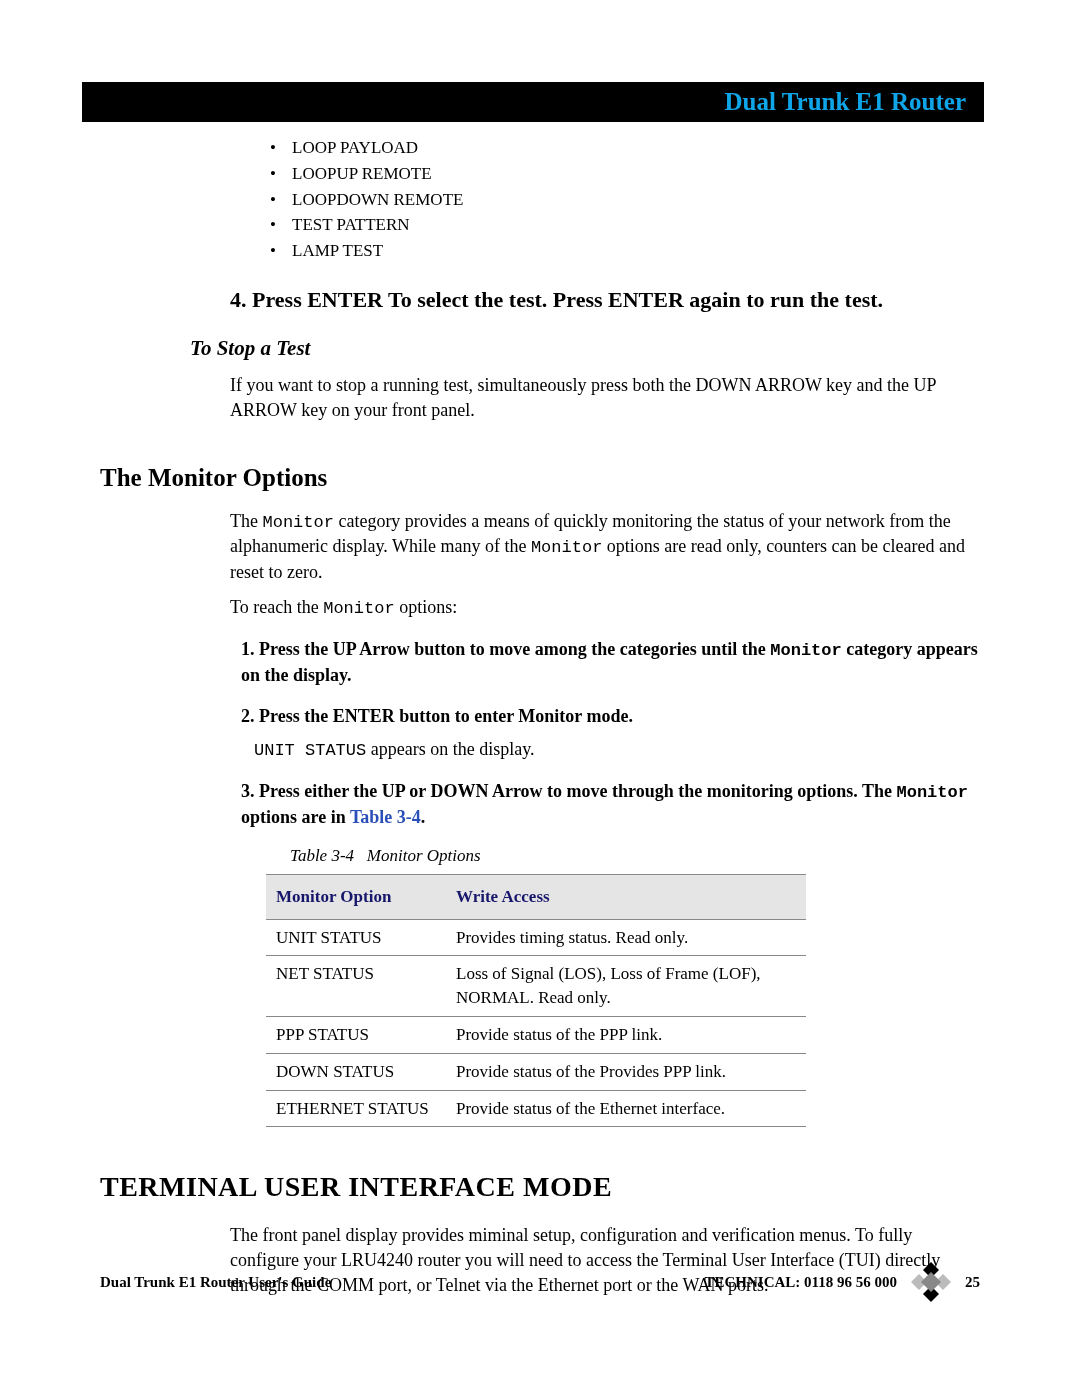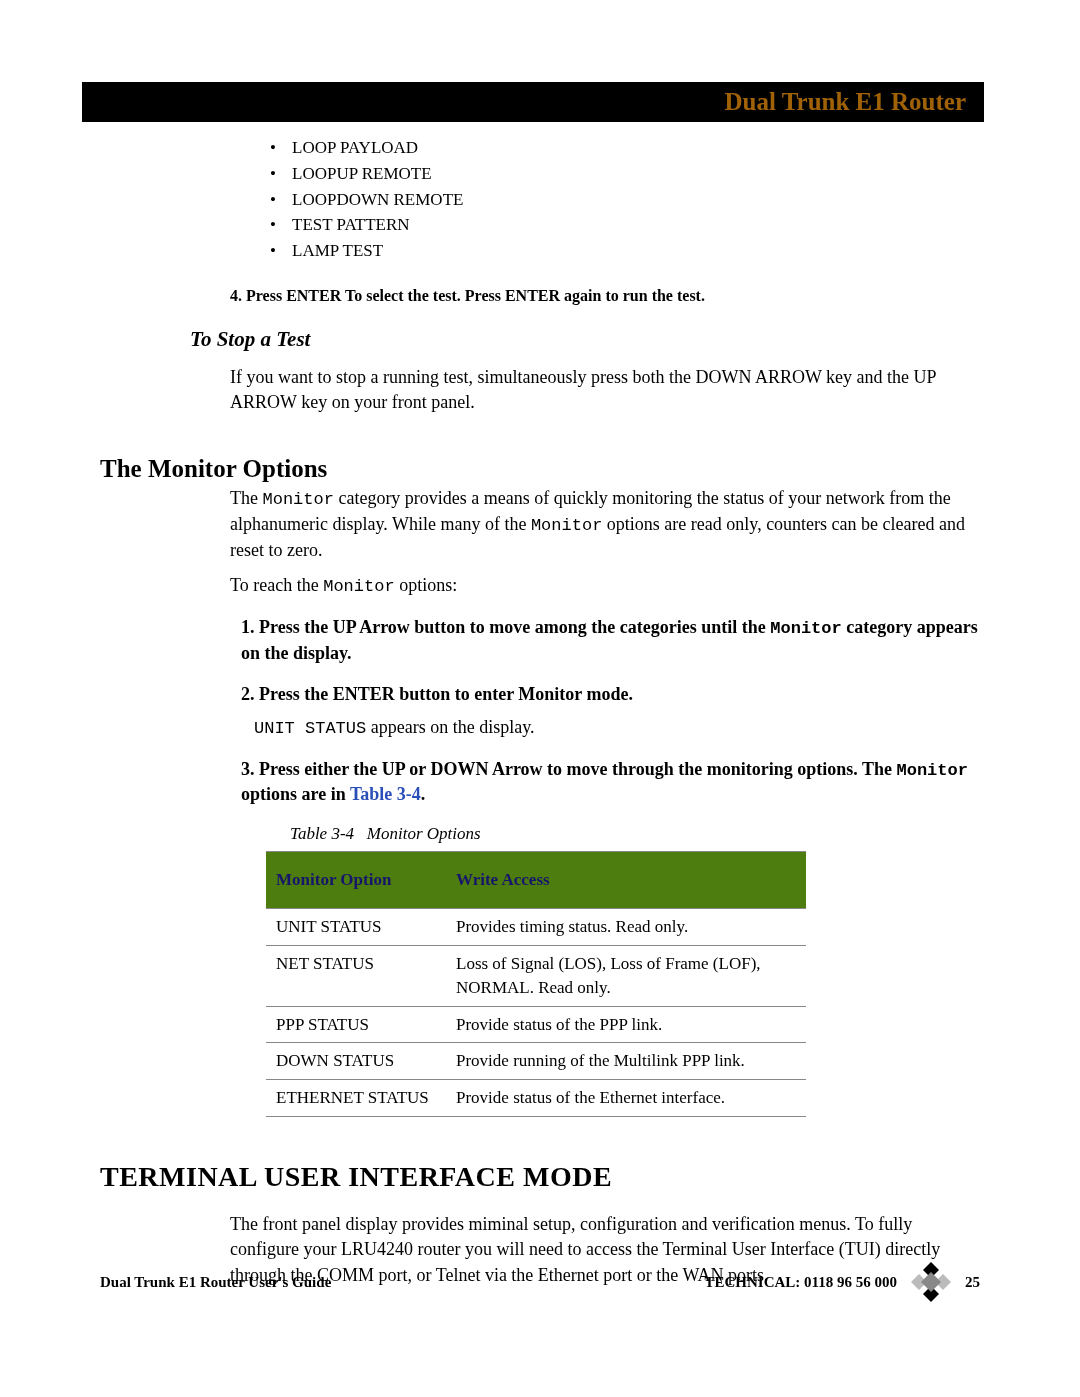--- a/index.html
+++ b/index.html
@@ -9,21 +9,21 @@
     background: #fff;
     font-family: "Times New Roman", Times, serif;
     color: #000;
     position: relative;
   }
   .page {
     padding: 82px 100px 0 100px;
   }
   .header-bar {
     background: #000;
-    color: #a16207;
+    color: #0ea5e9;
     height: 40px;
     display: flex;
     align-items: center;
     justify-content: flex-end;
     padding-right: 18px;
     font-weight: bold;
     font-size: 25px;
     margin-left: -18px;
     margin-right: -4px;
   }
@@ -45,41 +45,42 @@
   }
   ul.bullets li {
     padding-left: 22px;
     margin-bottom: 2px;
     font-size: 17px;
   }
   .step-bold {
     font-weight: bold;
     margin-top: 22px;
     margin-bottom: 8px;
-    font-size: 16px;
+    font-size: 22px;
   }
   .step-body {
     padding-left: 24px;
     margin-bottom: 6px;
   }
   .sub-head {
     font-style: italic;
     font-weight: bold;
     font-size: 21px;
     margin-top: 18px;
     margin-bottom: 10px;
     margin-left: -40px;
   }
   .para {
     margin-bottom: 10px;
   }
   .h2 {
     font-size: 25px;
     font-weight: bold;
     margin-top: 36px;
+    margin-bottom: 14px;
     margin-left: -130px;
   }
   .h1 {
     font-size: 28px;
     font-weight: bold;
     font-variant: small-caps;
     letter-spacing: 0.5px;
     margin-top: 40px;
     margin-bottom: 16px;
     margin-left: -130px;
@@ -103,25 +104,25 @@
     font-size: 17px;
     font-style: italic;
   }
   table.monitor {
     border-collapse: collapse;
     margin-left: 36px;
     width: 540px;
     font-size: 17px;
   }
   table.monitor th {
-    background: #4d7c0f;
+    background: #e5e5e5;
     text-align: left;
     font-weight: bold;
     color: #16166b;
-    padding: 16px 10px;
+    padding: 10px 10px;
     border-top: 1px solid #888;
     border-bottom: 1px solid #888;
   }
   table.monitor td {
     padding: 6px 10px;
     border-bottom: 1px solid #888;
     vertical-align: top;
   }
   table.monitor td.col1 { width: 180px; }
   .footer {
@@ -202,21 +203,21 @@
         <tr>
           <td class="col1">NET STATUS</td>
           <td>Loss of Signal (LOS), Loss of Frame (LOF), NORMAL. Read only.</td>
         </tr>
         <tr>
           <td class="col1">PPP STATUS</td>
           <td>Provide status of the PPP link.</td>
         </tr>
         <tr>
           <td class="col1">DOWN STATUS</td>
-          <td>Provide running of the Multilink PPP link.</td>
+          <td>Provide status of the Provides PPP link.</td>
         </tr>
         <tr>
           <td class="col1">ETHERNET STATUS</td>
           <td>Provide status of the Ethernet interface.</td>
         </tr>
       </tbody>
     </table>
 
     <div class="h1">TERMINAL USER INTERFACE MODE</div>
     <div class="para">The front panel display provides miminal setup, configuration and verification menus. To fully configure your LRU4240 router you will need to access the Terminal User Interface (TUI) directly through the COMM port, or Telnet via the Ethernet port or the WAN ports.</div>

